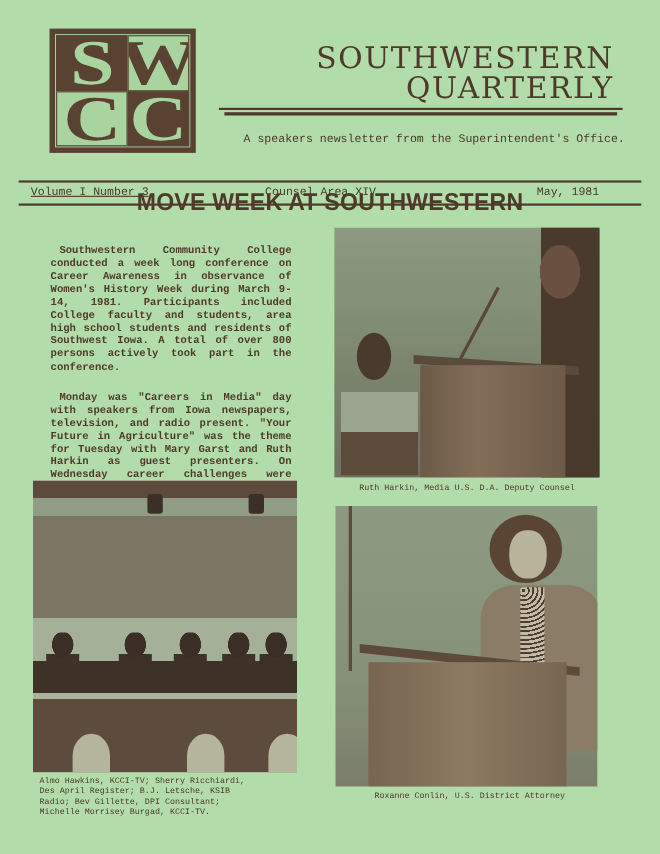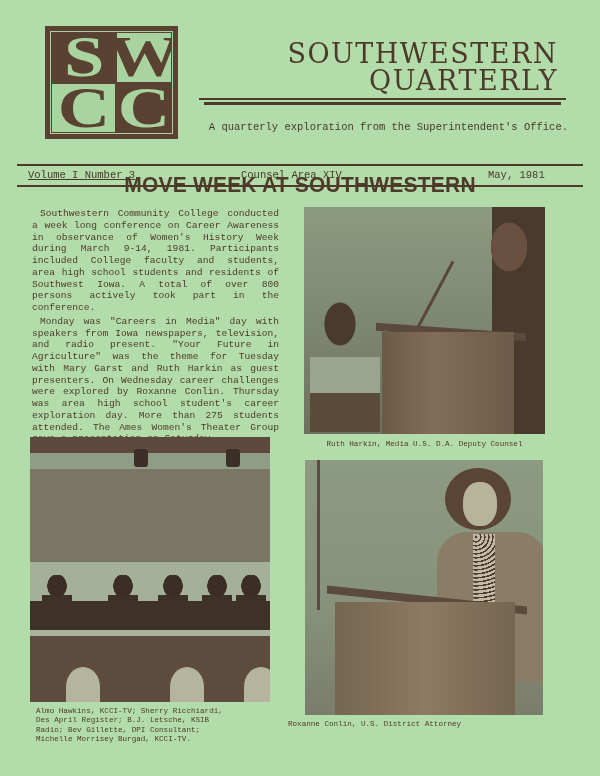--- a/index.html
+++ b/index.html
@@ -54,21 +54,21 @@
       font-family: "Liberation Sans", sans-serif; font-weight: bold;
       font-size: 21px; color: #4e3a2b; letter-spacing: 0.2px;
       transform: scaleY(1.05);
     }
 
     .article {
       left: 30px; top: 206px; width: 251px;
       font-family: "Liberation Mono", monospace; font-size: 9.6px;
       line-height: 11.75px; text-align: justify; color: #4e3a2b;
     }
-    .article p { margin: 2px; text-indent: 8px; }
+    .article p { margin: 16px; text-indent: 8px; font-weight: bold; }
 
     
     .photo { overflow: hidden; }
     .photo1 {
       left: 304px; top: 207px; width: 241px; height: 227px;
       background:
         radial-gradient(ellipse 30px 40px at 205px 40px, #6a5040 0%, #6a5040 60%, transparent 62%),
         linear-gradient(90deg, transparent 0 78%, #4a3a2e 78% 100%),
         linear-gradient(180deg, #8c9a80 0%, #7f8a72 45%, #6e7060 100%);
     }
@@ -101,21 +101,21 @@
     .photo3 .woman-body { position: absolute; left: 132px; top: 72px; width: 110px; height: 150px; border-radius: 30px 30px 0 0; background: #8a7c66; }
     .photo3 .blouse { position: absolute; left: 168px; top: 74px; width: 22px; height: 70px; background: repeating-radial-gradient(circle at 3px 3px, #4e3d30 0 1.5px, #c1bba3 1.6px 4px); }
     .photo3 .podium { position: absolute; left: 30px; top: 142px; width: 180px; height: 113px;
       background: linear-gradient(90deg, #76654f, #8c7a62 50%, #766550); }
     .photo3 .podtop { position: absolute; left: 22px; top: 136px; width: 200px; height: 8px; background: #5c4a3c; transform: skewY(6deg); }
     .photo3 .pole { position: absolute; left: 12px; top: 0; width: 3px; height: 150px; background: #5d4c3e; }
 
     .caption { font-size: 7.6px; white-space: nowrap; color: #4e3a2b; }
     .cap1 { left: 304px; top: 440px; width: 241px; text-align: center; }
     .cap2 { left: 36px; top: 707px; line-height: 9.4px; white-space: pre; }
-    .cap3 { left: 288px; top: 720px; width: 238px; }
+    .cap3 { left: 308px; top: 720px; width: 238px; text-align: center; }
   </style>
 </head>
 <body>
 
 <div class="abs logo">
   <div class="logo-inner">
     <div class="q dark">
         <span class="g">S</span>
       </div>
     <div class="q light">
@@ -127,21 +127,21 @@
     <div class="q dark">
         <span class="g">C</span>
       </div>
   </div>
 </div>
 
 <div class="abs mast-title mast1">SOUTHWESTERN</div>
 <div class="abs mast-title mast2">QUARTERLY</div>
 <div class="abs mast-rule1"></div>
 <div class="abs mast-rule2"></div>
-<div class="abs tagline">A quarterly exploration from the Superintendent's Office.</div>
+<div class="abs tagline">A speakers newsletter from the Superintendent's Office.</div>
 
 <div class="abs rule rule-top"></div>
 <div class="abs info info-vol">Volume I Number 3</div>
 <div class="abs info info-area">Counsel Area XIV</div>
 <div class="abs info info-date">May, 1981</div>
 <div class="abs rule rule-bot"></div>
 
 <div class="abs headline">MOVE WEEK AT SOUTHWESTERN</div>
 
 <div class="abs article">

